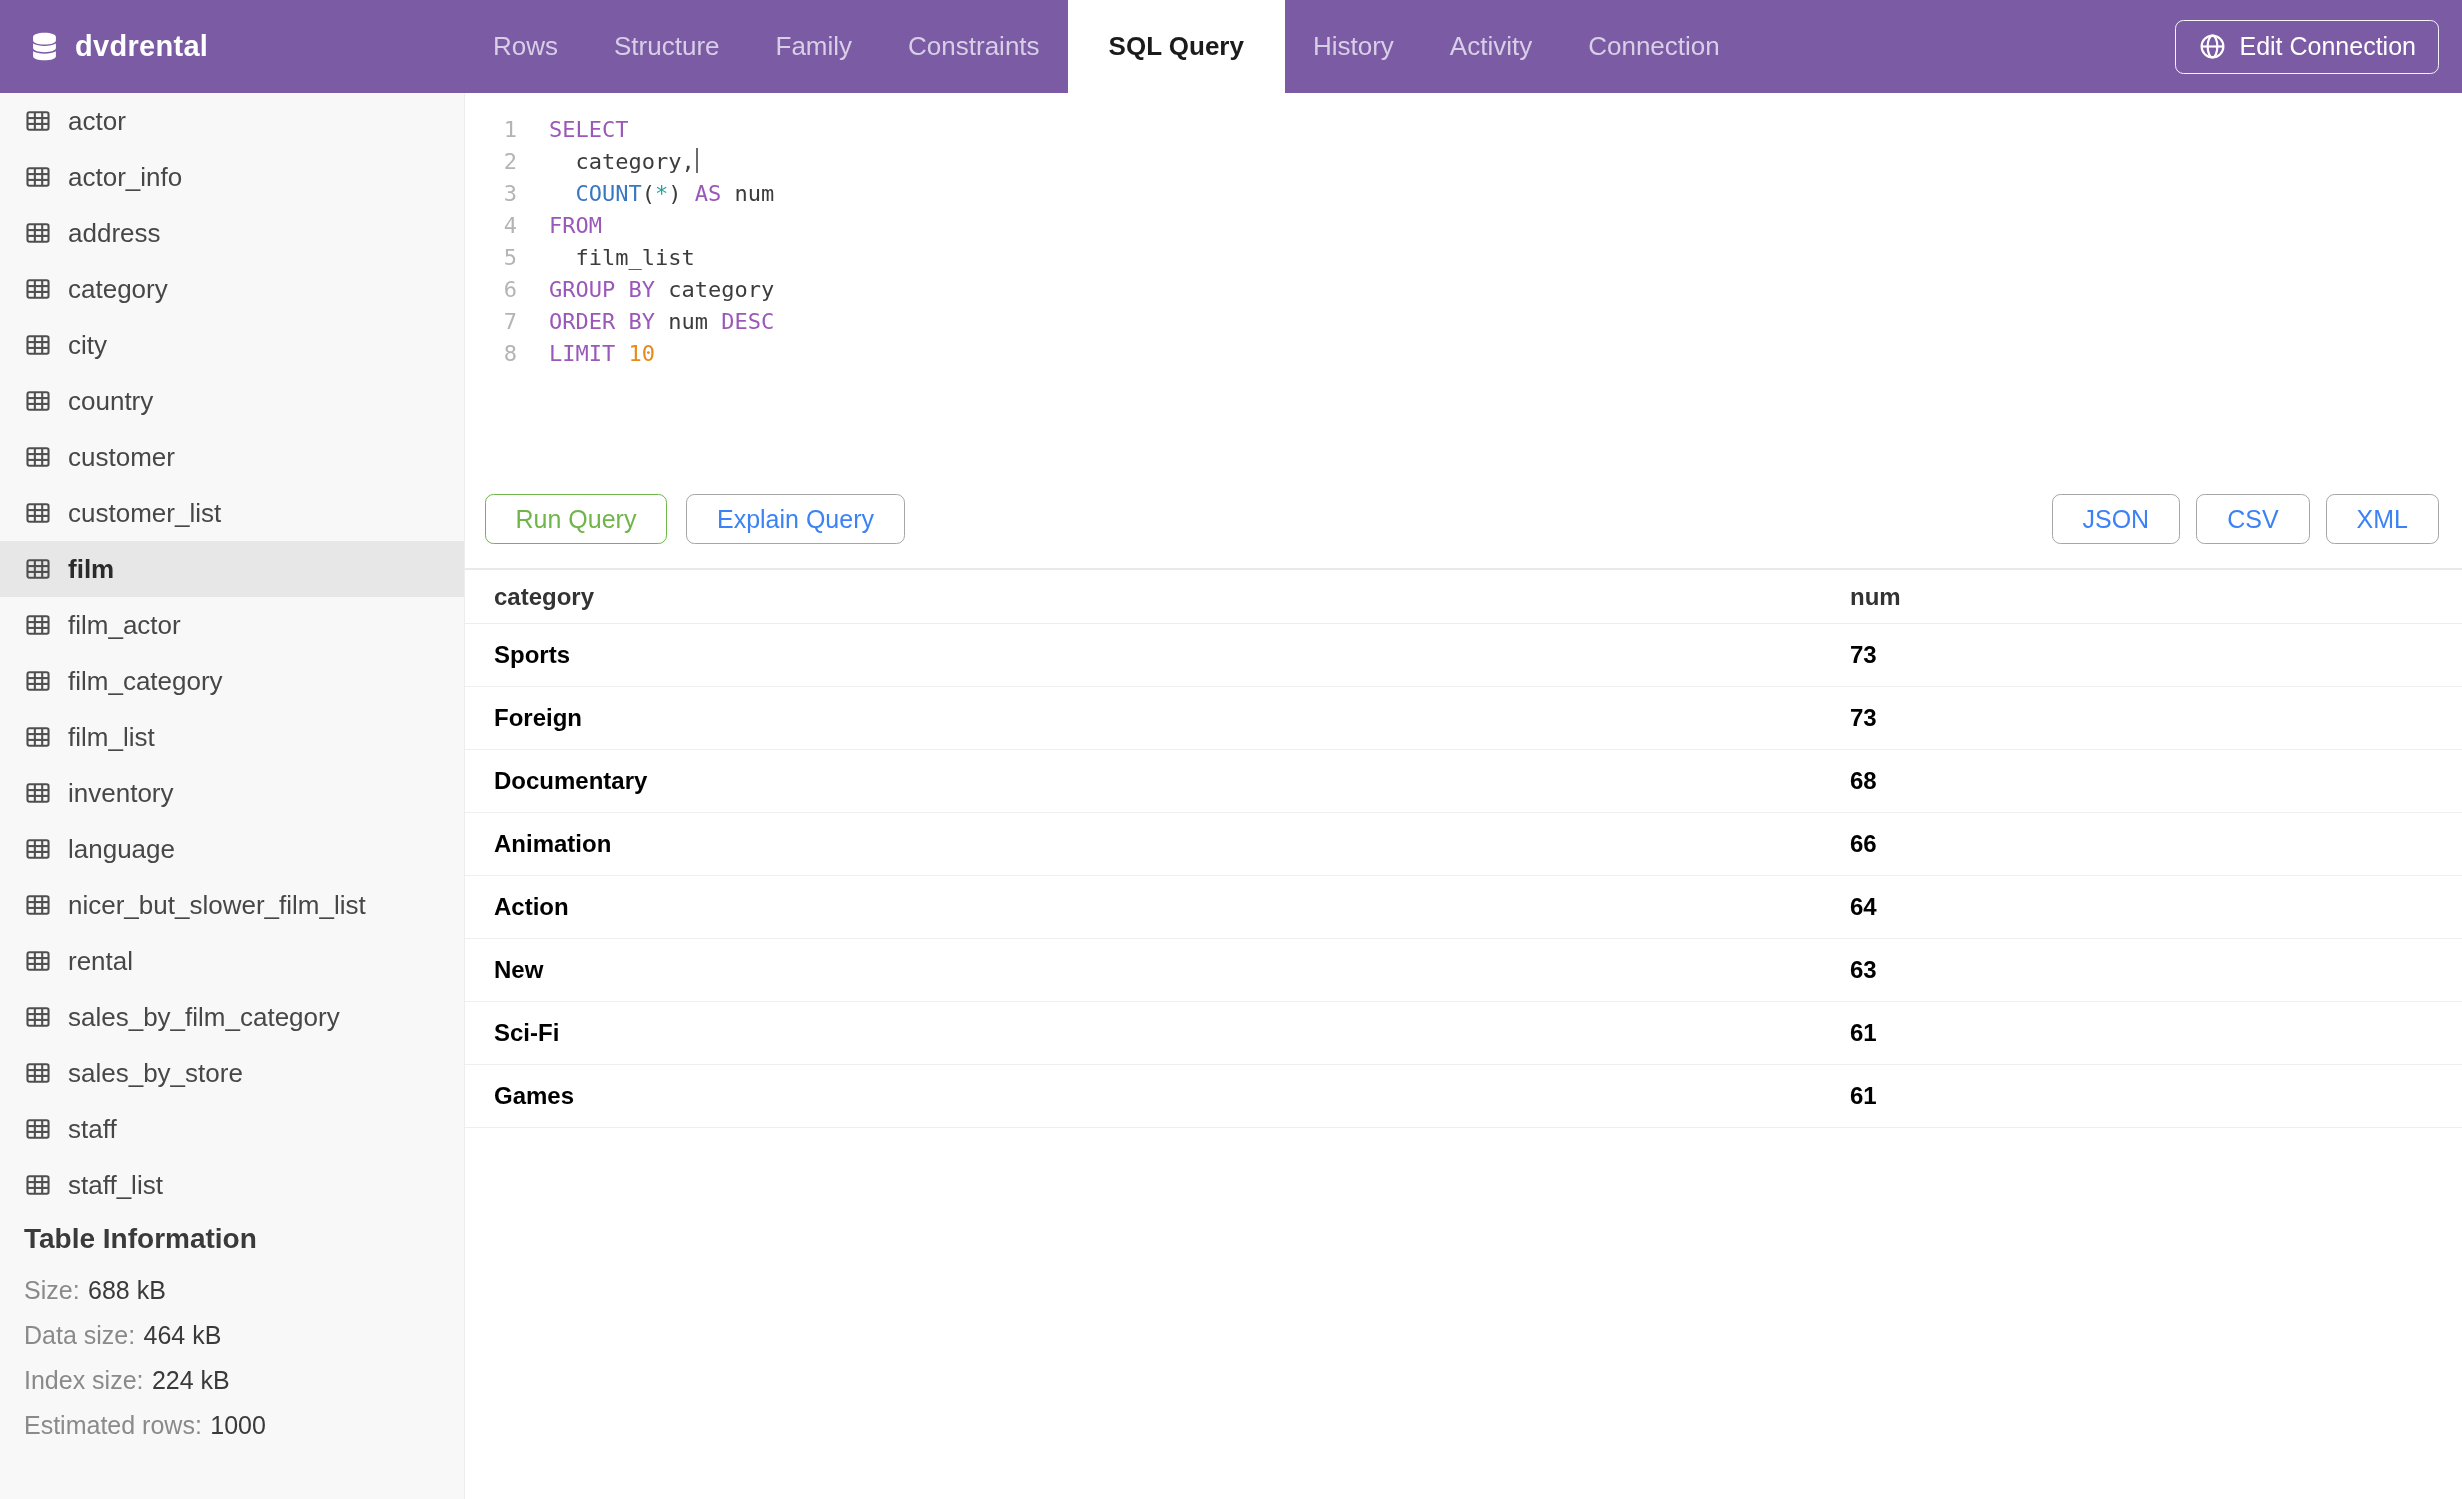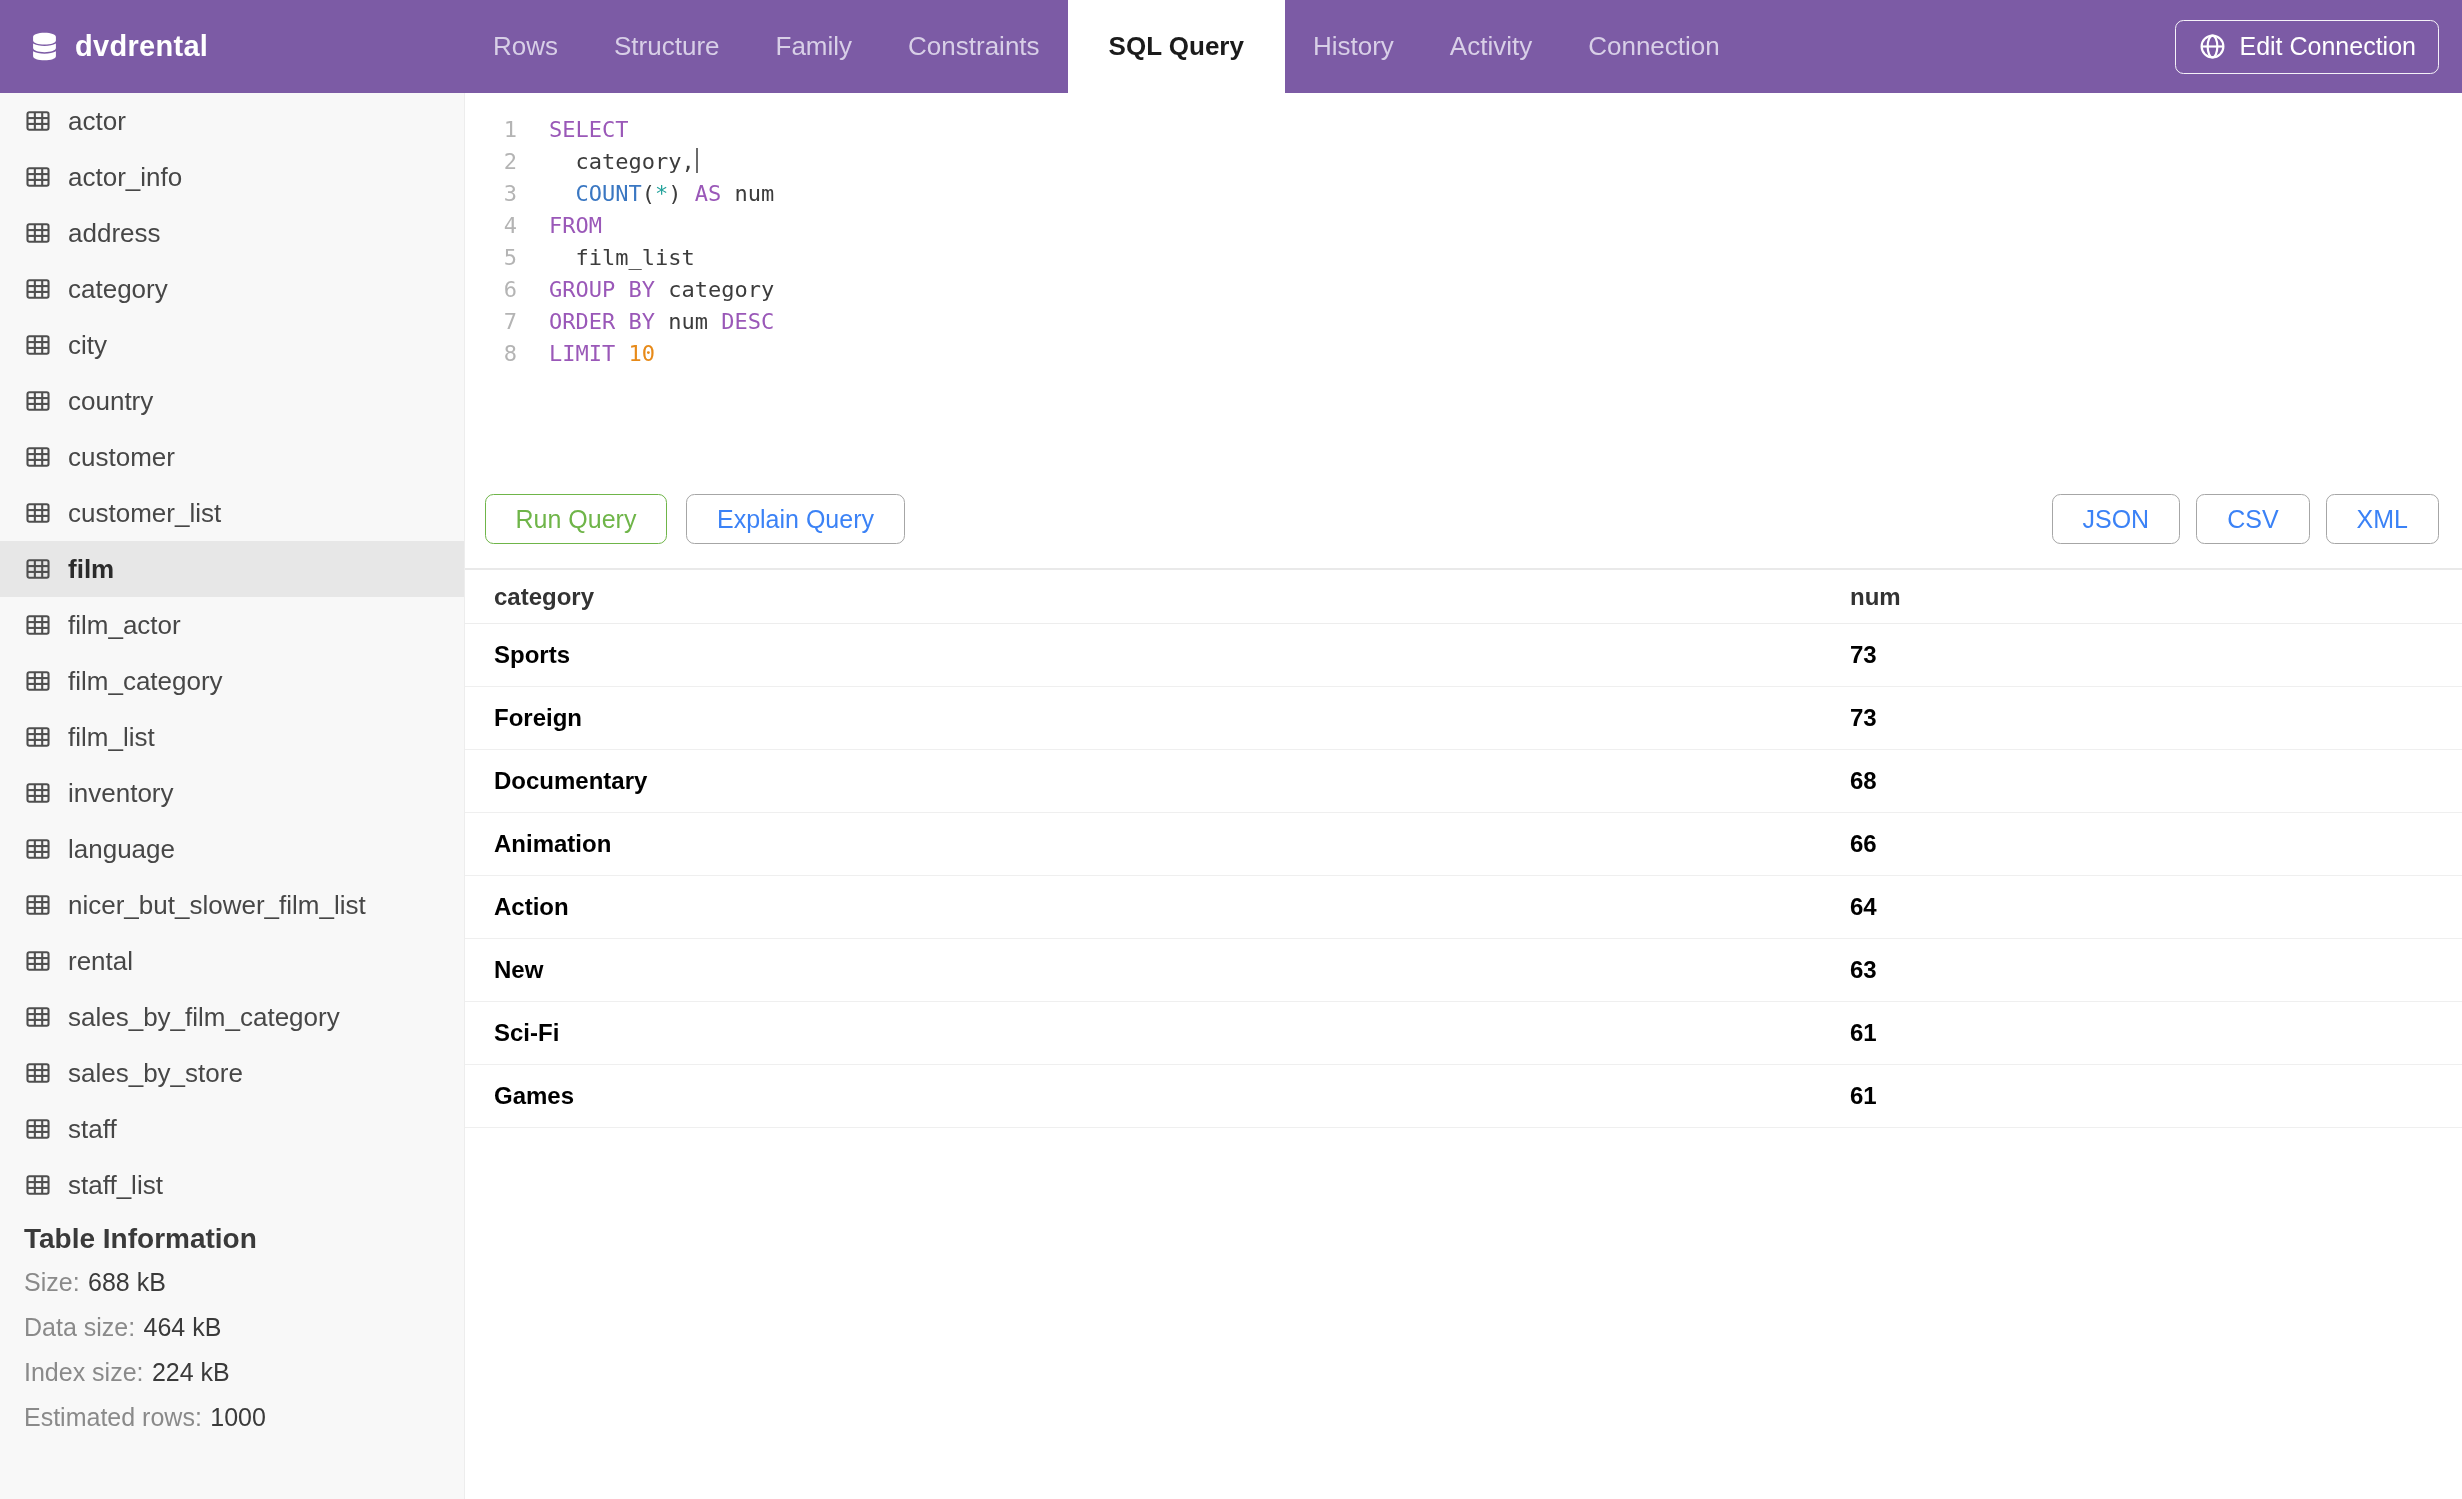--- a/index.html
+++ b/index.html
@@ -63,21 +63,21 @@
     padding-left: 24px;
     font-size: 26px; color: #474747;
     cursor: default;
   }
   .titem svg { width: 28px; height: 28px; flex: none; }
   .titem.selected { background: #E7E7E7; font-weight: bold; color: #2b2b2b; }
 
   .tinfo { padding-left: 24px; margin-top: 9.3px; }
   .tinfo-heading { font-size: 28px; font-weight: bold; color: #3A3A3A; line-height: 33px; }
   .tinfo-stats { margin-top: 13px; }
-  .tinfo-row { height: 45px; display: flex; align-items: flex-start; font-size: 25px; }
+  .tinfo-row { height: 45px; display: flex; align-items: center; font-size: 25px; }
   .tinfo-label { color: #8A8A8A; }
   .tinfo-value { color: #3A3A3A; margin-left: 8.4px; }
 
   
   .main { flex: 1; display: flex; flex-direction: column; background: #ffffff; }
 
   .editor {
     height: 400px;
     padding-top: 21.4px;
     font-family: "DejaVu Sans Mono", "Liberation Mono", monospace;

